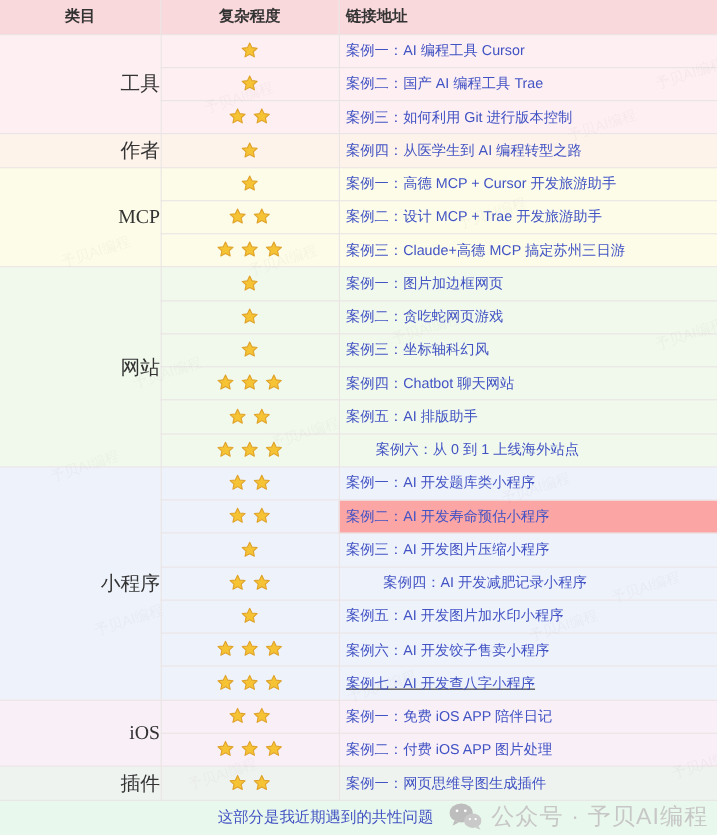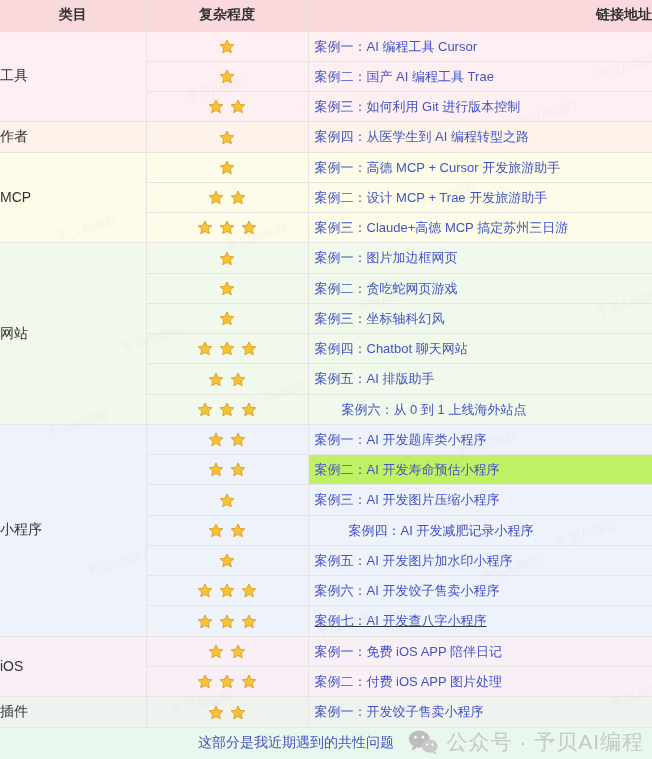--- a/index.html
+++ b/index.html
@@ -23,22 +23,22 @@
     width:652px;height:759px;border:hidden;
   }
   th,td{border:1px solid var(--border);padding:0;}
   thead tr{height:31px;}
   tbody tr{height:30px;}
   tfoot tr{height:32px;}
   th{
     background:var(--header-bg);font-size:14px;font-weight:bold;color:var(--text);
     text-align:center;
   }
-  th.th-link{text-align:right;padding-left:18px;}
-  td.cat{text-align:left;font-size:14px;color:var(--text);}
+  th.th-link{text-align:left;padding-left:6px;}
+  td.cat{text-align:right;font-size:18px;color:var(--text);font-family:Liberation Serif, serif;}
   td.stars{text-align:center;white-space:nowrap;}
   .star{display:inline-block;margin:0 3px;line-height:0;vertical-align:middle;}
   .star svg{width:16px;height:16px;}
   td.linkcell{padding-left:6px;}
   a.case{
     color:var(--link);font-size:13px;text-decoration:none;cursor:pointer;white-space:nowrap;
   }
   td.footer-cell{
     background:var(--footer-bg);text-align:center;color:var(--link);
     font-size:14px;padding-right:60px;
@@ -178,21 +178,21 @@
               <path d="M8 1 L10.05 5.3 L14.8 5.85 L11.3 9.05 L12.25 13.7 L8 11.4 L3.75 13.7 L4.7 9.05 L1.2 5.85 L5.95 5.3 Z" fill="#f5c333" stroke="#dfa22b" stroke-width="1" stroke-linejoin="round"></path>
             </svg></span></td>
         <td class="linkcell" style="background: rgb(238, 242, 251);"><a class="case">案例一：AI 开发题库类小程序</a></td>
       </tr>
       <tr>
         <td class="stars" style="background: rgb(238, 242, 251);"><span class="star"><svg viewBox="0 0 16 16">
               <path d="M8 1 L10.05 5.3 L14.8 5.85 L11.3 9.05 L12.25 13.7 L8 11.4 L3.75 13.7 L4.7 9.05 L1.2 5.85 L5.95 5.3 Z" fill="#f5c333" stroke="#dfa22b" stroke-width="1" stroke-linejoin="round"></path>
             </svg></span><span class="star"><svg viewBox="0 0 16 16">
               <path d="M8 1 L10.05 5.3 L14.8 5.85 L11.3 9.05 L12.25 13.7 L8 11.4 L3.75 13.7 L4.7 9.05 L1.2 5.85 L5.95 5.3 Z" fill="#f5c333" stroke="#dfa22b" stroke-width="1" stroke-linejoin="round"></path>
             </svg></span></td>
-        <td class="linkcell" style="background: #bef264;"><a class="case">案例二：AI 开发寿命预估小程序</a></td>
+        <td class="linkcell" style="background: #fca5a5;"><a class="case">案例二：AI 开发寿命预估小程序</a></td>
       </tr>
       <tr>
         <td class="stars" style="background: rgb(238, 242, 251);"><span class="star"><svg viewBox="0 0 16 16">
               <path d="M8 1 L10.05 5.3 L14.8 5.85 L11.3 9.05 L12.25 13.7 L8 11.4 L3.75 13.7 L4.7 9.05 L1.2 5.85 L5.95 5.3 Z" fill="#f5c333" stroke="#dfa22b" stroke-width="1" stroke-linejoin="round"></path>
             </svg></span></td>
         <td class="linkcell" style="background: rgb(238, 242, 251);"><a class="case">案例三：AI 开发图片压缩小程序</a></td>
       </tr>
       <tr>
         <td class="stars" style="background: rgb(238, 242, 251);"><span class="star"><svg viewBox="0 0 16 16">
               <path d="M8 1 L10.05 5.3 L14.8 5.85 L11.3 9.05 L12.25 13.7 L8 11.4 L3.75 13.7 L4.7 9.05 L1.2 5.85 L5.95 5.3 Z" fill="#f5c333" stroke="#dfa22b" stroke-width="1" stroke-linejoin="round"></path>
@@ -246,21 +246,21 @@
             </svg></span></td>
         <td class="linkcell" style="background: rgb(249, 239, 247);"><a class="case">案例二：付费 iOS APP 图片处理</a></td>
       </tr>
       <tr>
         <td class="cat" rowspan="1" style="background: rgb(239, 243, 240);">插件</td>
         <td class="stars" style="background: rgb(239, 243, 240);"><span class="star"><svg viewBox="0 0 16 16">
               <path d="M8 1 L10.05 5.3 L14.8 5.85 L11.3 9.05 L12.25 13.7 L8 11.4 L3.75 13.7 L4.7 9.05 L1.2 5.85 L5.95 5.3 Z" fill="#f5c333" stroke="#dfa22b" stroke-width="1" stroke-linejoin="round"></path>
             </svg></span><span class="star"><svg viewBox="0 0 16 16">
               <path d="M8 1 L10.05 5.3 L14.8 5.85 L11.3 9.05 L12.25 13.7 L8 11.4 L3.75 13.7 L4.7 9.05 L1.2 5.85 L5.95 5.3 Z" fill="#f5c333" stroke="#dfa22b" stroke-width="1" stroke-linejoin="round"></path>
             </svg></span></td>
-        <td class="linkcell" style="background: rgb(239, 243, 240);"><a class="case">案例一：开发饺子售卖小程序</a></td>
+        <td class="linkcell" style="background: rgb(239, 243, 240);"><a class="case">案例一：网页思维导图生成插件</a></td>
       </tr>
     </tbody>
   <tfoot>
     <tr>
       <td colspan="3" class="footer-cell">这部分是我近期遇到的共性问题</td>
     </tr>
   </tfoot>
 </table>
 
 <div class="brand">

